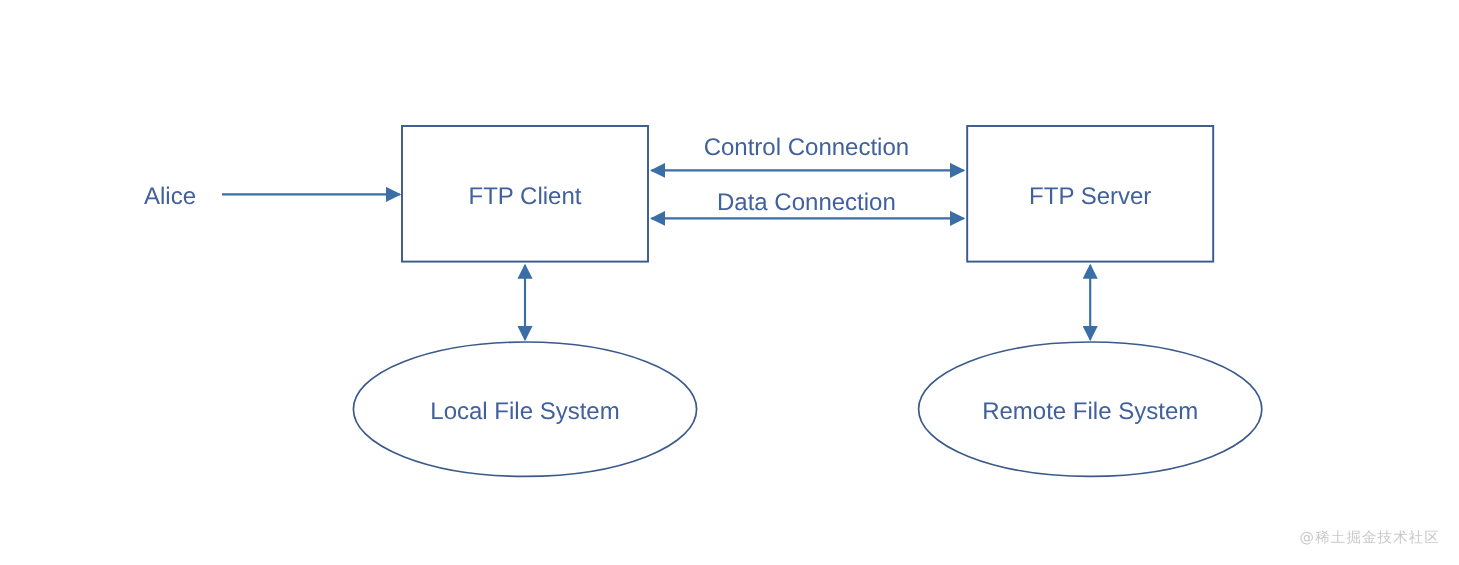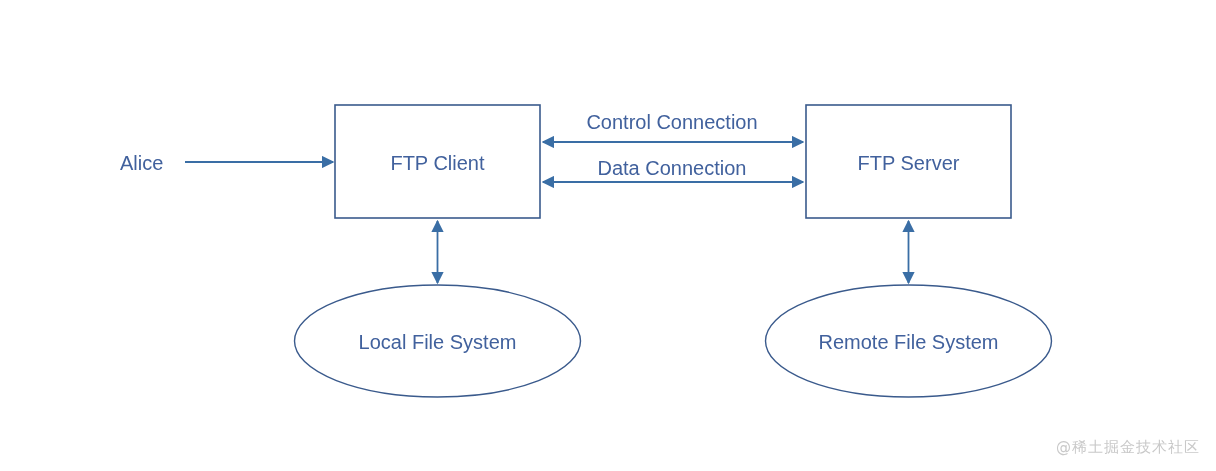--- a/index.html
+++ b/index.html
@@ -50,21 +50,21 @@
   .conn-line {
     stroke: #3a6ea5;
     stroke-width: 1.8;
     fill: none;
   }
   .watermark {
     position: absolute;
     right: 16px;
     bottom: 14px;
     font-family: "DejaVu Sans", sans-serif;
-    font-size: 15px;
+    font-size: 12px;
     color: #c9c9c9;
     letter-spacing: 1px;
     user-select: none;
   }
 </style>
 </head>
 <body>
 
 <div id="canvas">
 

